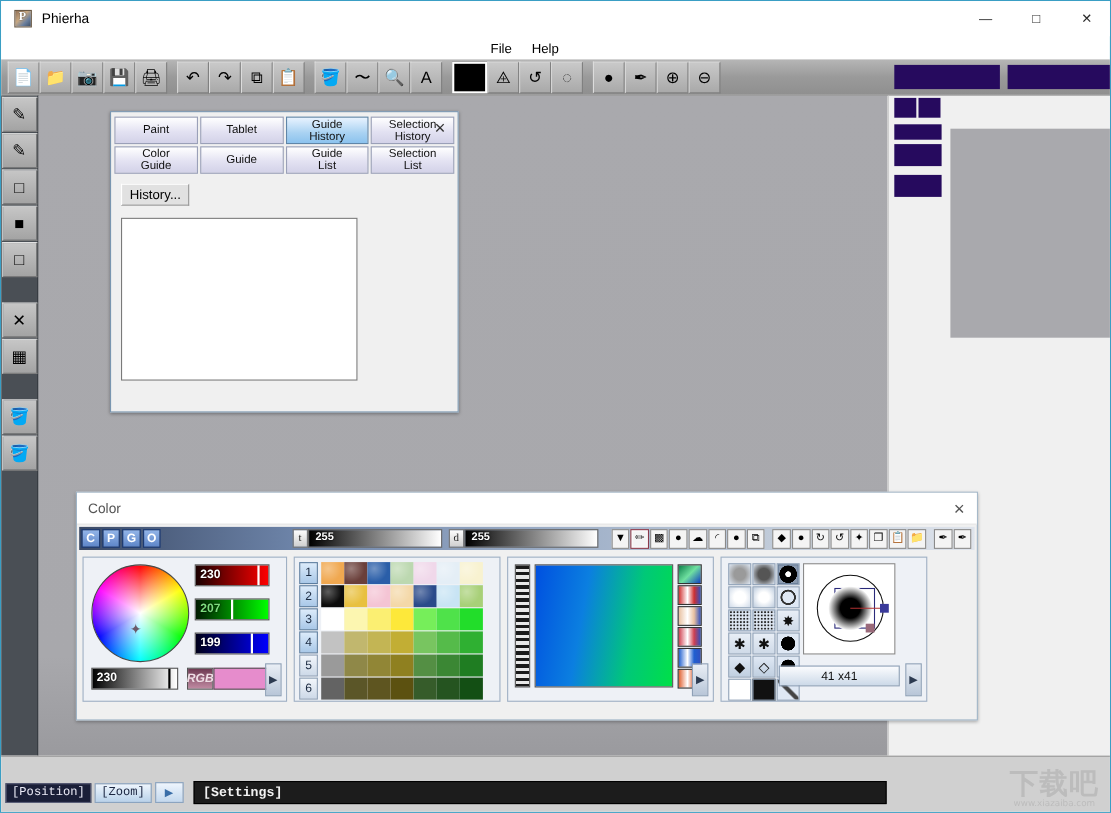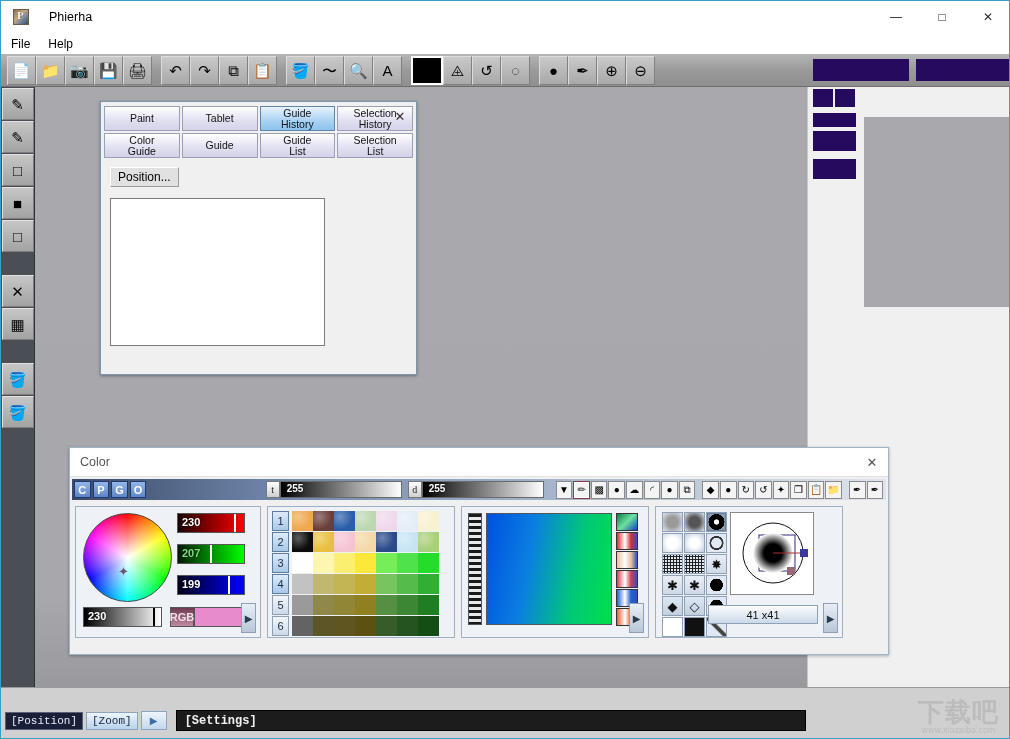--- a/index.html
+++ b/index.html
@@ -16,21 +16,21 @@
     width: 1010px; height: 739px;
     background: #ffffff;
     border: 1px solid #3a9ec4;
     overflow: hidden;
   }
 
   
   .titlebar {
     position: absolute; left:0; top:0; width:1010px; height:32px;
     background:#ffffff;
-    display:flex; align-items:center;gap:11px;
+    display:flex; align-items:center;
   }
   .app-icon {
     width:16px; height:16px; margin-left:12px; margin-right:9px;
     background:
       linear-gradient(135deg,#8f6f55 0%,#c8a882 40%,#6a7f9e 70%,#3d4f66 100%);
     border:1px solid #6b5a46;
     position:relative;
     flex:0 0 auto;
   }
   .app-icon:after{
@@ -41,21 +41,21 @@
     text-shadow:0 0 1px #000;
   }
   .app-title { font-size:12.5px; color:#000; }
   .wincontrols { position:absolute; right:0; top:0; display:flex; height:32px; }
   .wc { width:46px; height:32px; display:flex; align-items:center; justify-content:center;
         font-size:12px; color:#2b2b2b; cursor:default; }
 
   
   .menubar {
     position:absolute; left:0; top:32px; width:950px; height:21px;
-    background:#ffffff; display:flex; align-items:center;
+    background:#ffffff; display:flex; align-items:center;justify-content:center;
   }
   .menu-item { font-size:12px; color:#000; padding:2px 8px; margin-left:2px; cursor:default; }
 
   
   .toolbar {
     position:absolute; left:0; top:53px; width:1010px; height:33px;
     background:linear-gradient(#b6b6b6,#9a9a9a 50%,#8f8f8f);
     display:flex; align-items:center;
     border-bottom:1px solid #6e6e6e;
   }
@@ -263,21 +263,21 @@
   .brightbar {
     position:absolute; left:7px; top:100px; width:79px; height:20px;
     background:linear-gradient(90deg,#000,#fff); border:1px solid #555;
   }
   .brightbar span { position:absolute; left:4px; top:2px; font-size:11px; font-weight:bold; color:#fff;
     text-shadow:0 0 2px #000; }
   .rgblabel {
     position:absolute; left:94px; top:100px; width:24px; height:20px;
     background:linear-gradient(#6e3a52,#c08aa2); border:1px solid #555;
     font-size:11px; font-weight:bold; color:#efdfe6;
-    display:flex; align-items:center; justify-content:center;
+    display:flex; align-items:center; justify-content:center;font-style:italic;
   }
   .rgbpreview {
     position:absolute; left:118px; top:100px; width:50px; height:20px;
     background:#e68ccc; border:1px solid #555;
   }
   .arrow-btn {
     position:absolute; right:4px; bottom:4px; width:15px; height:30px;
     background:linear-gradient(#e9eef5,#b8c6d8); border:1px solid #8ea0b6;
     display:flex; align-items:center; justify-content:center;
     font-size:10px; color:#2c3a50; cursor:default;
@@ -498,21 +498,21 @@
             <span>Guide</span>
             <span>List</span>
           </div>
           <div class="tab">
             <span>Selection</span>
             <span>List</span>
           </div>
         </div>
       </div>
     <div class="dlg-body">
-      <div class="settings-btn">Position...</div>
+      <div class="settings-btn">History...</div>
       <div class="dlg-list"></div>
     </div>
   </div>
 
   <div class="colorwin">
     <div class="cw-title">
       <span>Color</span>
     </div>
     <div class="cw-close">✕</div>
 

